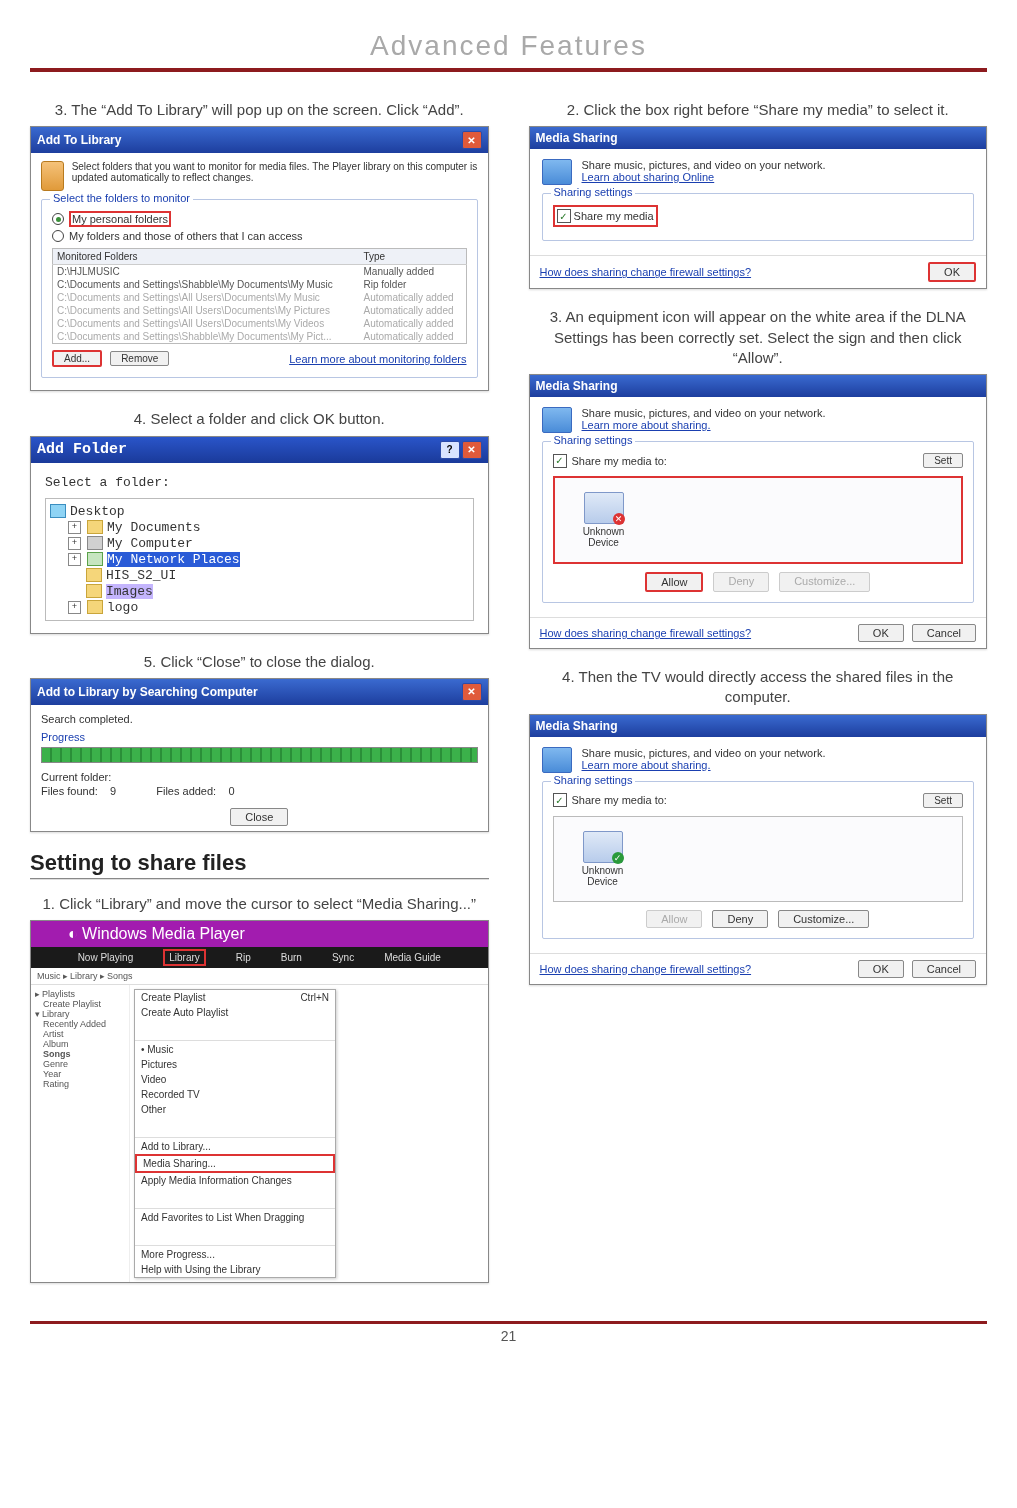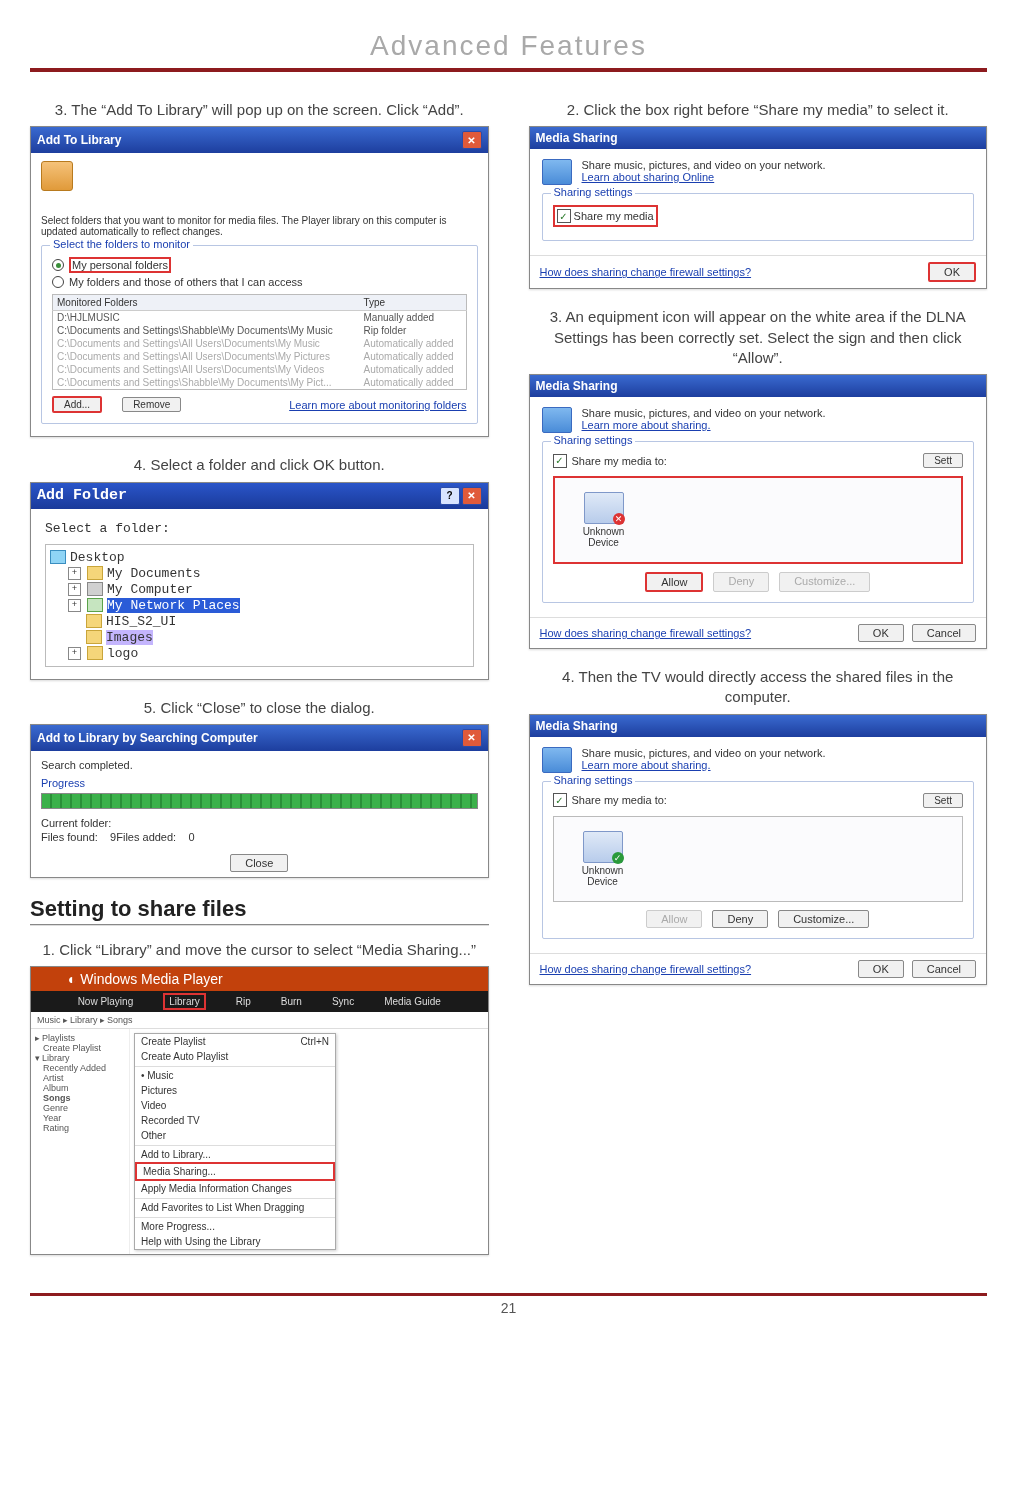--- a/index.html
+++ b/index.html
@@ -102,44 +102,44 @@
   .radio-dot { width:10px; height:10px; border:1px solid #444; border-radius:50%; display:inline-flex; align-items:center; justify-content:center;}
   .radio-dot.on::after{content:"";width:5px;height:5px;background:#3a8f3a;border-radius:50%;}
   .red-box { border: 2px solid #d33; display:inline-block; padding:0 1px;}
   .monitored-table {
     width:100%; border:1px solid #bbb; margin-top:6px; font-size:10px;
     border-collapse: collapse;
   }
   .monitored-table th { background:#eef1f7; text-align:left; padding:2px 4px; border-bottom:1px solid #ccc; font-weight:normal;}
   .monitored-table td { padding:1px 4px; color:#555;}
   .monitored-table td.gray { color:#aaa; }
-  .dlg-buttons { display:flex; gap:20px; margin-top:6px; align-items:center;}
+  .dlg-buttons { display:flex; gap:8px; margin-top:6px; align-items:center;}
   .btn { background:#f1f1f1; border:1px solid #888; padding:2px 14px; font-size:11px; border-radius:2px; }
   .btn.small { padding:1px 10px; font-size:10px;}
   .btn.gray { color:#aaa; border-color:#ccc;}
   .right-link { margin-left:auto; }
   .addfolder-body { font-family: "Courier New", monospace; font-size:13px; padding:12px 14px; }
   .tree { border:1px solid #bbb; margin-top:8px; padding:4px; font-family: "Courier New", monospace; font-size:13px; background:#fff;}
   .tree-row { display:flex; align-items:center; gap:4px; margin:1px 0; }
   .tree-indent-1 { padding-left: 18px; }
   .tree-indent-2 { padding-left: 36px; }
   .tree-icon { width:14px; height:12px; display:inline-block;}
   .ico-desktop { background:#8fd4f5; border:1px solid #3a8ec0;}
   .ico-folder { background:#f5d67a; border:1px solid #c9a53a;}
   .ico-mycomp { background:#d0d0d0; border:1px solid #888;}
   .ico-net { background:#c6e5c0; border:1px solid #5aa24a;}
   .expander { width:11px; height:11px; border:1px solid #888; font-size:9px; display:inline-flex; align-items:center; justify-content:center; margin-right:2px;}
   .search-body { padding:8px 10px; font-size:11px;}
   .progressbar { height:14px; border:1px solid #888; background: repeating-linear-gradient(90deg,#3bb14a 0 8px,#2a8f38 8px 10px); margin:4px 0 8px 0;}
-  .kv-row { display:flex; margin:2px 0;text-align:center;}
+  .kv-row { display:flex; gap:40px; margin:2px 0;text-align:center;}
   .wmp-top { background:#1a1a1a; color:#ddd; font-size:10px; padding:2px 4px; display:flex; gap:30px; align-items:center; justify-content:center;}
   .wmp-inner { font-size:9px; color:#555;}
   .wmp-menu { background:#fff; border:1px solid #aaa; width:200px; margin:4px; font-size:10px; box-shadow:1px 1px 3px rgba(0,0,0,.2);}
   .wmp-menu-item { padding:2px 6px;}
-  .wmp-menu-item.hr { border-top:1px solid #ddd; margin-top:2px; padding-top:3px;}
+  .wmp-menu-item.hr { border-top:1px solid #ddd; margin-top:20px; padding-top:3px;}
   .media-share-body { padding:10px 12px; font-size:11px;}
   .ms-top { display:flex; gap:10px; align-items:flex-start;}
   .ms-icon { width:28px; height:24px; background: linear-gradient(#7fb8ef,#4a8cd8); border:1px solid #3a6ac0; border-radius:2px;}
   .checkbox-box { width:12px; height:12px; border:1px solid #555; display:inline-flex; align-items:center; justify-content:center; font-size:10px; color:#2a7a2a;}
   .device-card { width:70px; text-align:center; font-size:10px; padding:4px;}
   .device-icon { width:38px; height:30px; margin:0 auto 2px; background: linear-gradient(#dfe9f7,#b8cceb); border:1px solid #7f98c9; border-radius:2px; position:relative;}
   .device-x { position:absolute; right:-2px; bottom:-2px; width:12px; height:12px; background:#d33; color:#fff; border-radius:50%; font-size:9px; display:flex; align-items:center; justify-content:center;}
   .device-ok { position:absolute; right:-2px; bottom:-2px; width:12px; height:12px; background:#2a9a3a; color:#fff; border-radius:50%; font-size:9px; display:flex; align-items:center; justify-content:center;}
   .device-frame { border:1px solid #bbb; padding:10px; background:#fbfbfd; margin:8px 0;}
   .device-frame.red { border:2px solid #d33;}
@@ -161,21 +161,21 @@
       <div class="step-text">3. The “Add To Library” will pop up on the screen. Click “Add”.</div>
 
       <div class="shot">
         <div class="titlebar">
           <span>Add To Library</span>
           <div class="winbtns">
             <span class="winbtn close">✕</span>
           </div>
         </div>
         <div class="dlg-body">
-          <div style="display:flex; gap:24px;flex-direction:column;">
+          <div style="display:flex; gap:8px;">
             <div style="width:30px;height:28px;background:linear-gradient(#f5c27a,#e09a3a);border:1px solid #b87a1e;border-radius:3px;"></div>
             <div style="font-size:10px;">Select folders that you want to monitor for media files. The Player library on this computer is updated automatically to reflect changes.</div>
           </div>
           <div class="groupbox">
             <span class="group-label">Select the folders to monitor</span>
             <div class="radio-row">
               <span class="radio-dot on"></span>
               <span class="red-box">My personal folders</span>
             </div>
             <div class="radio-row">
@@ -295,21 +295,21 @@
           </div>
         </div>
       </div>
 
       <div class="sub-head">Setting to share files</div>
       <div class="sub-head-underline"></div>
 
       <div class="step-text">1. Click “Library” and move the cursor to select “Media Sharing...”</div>
 
       <div class="shot">
-        <div class="titlebar" style="background:#c2410c; font-size:14px; font-weight:normal;padding-left:37px;">
+        <div class="titlebar" style="background:#a21caf; font-size:16px; font-weight:normal;padding-left:37px;">
           <span>◐ <span>Windows Media Player</span></span>
           <span></span>
         </div>
         <div class="wmp-top">
           <span>Now Playing</span>
           <span style="border:2px solid #d33; padding:1px 4px;">Library</span>
           <span>Rip</span>
           <span>Burn</span>
           <span>Sync</span>
           <span>Media Guide</span>

